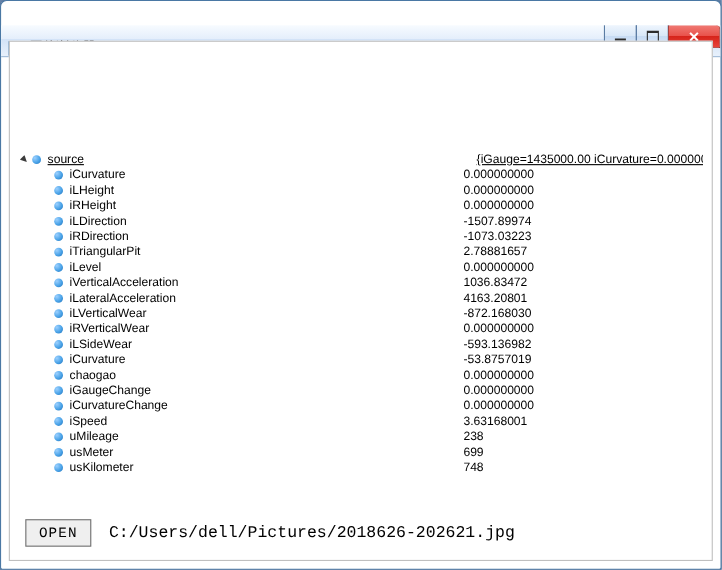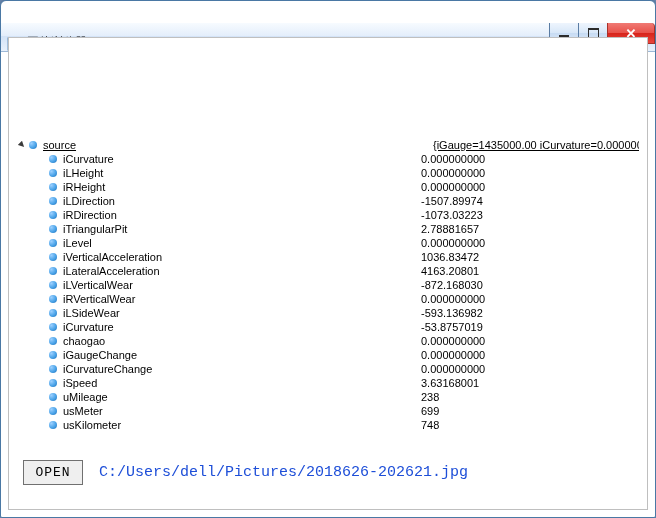--- a/index.html
+++ b/index.html
@@ -129,42 +129,42 @@
   .indent0 .keycol { width: 390px; }
   .indent1 .keycol { width: 358px; }
   .valcol {
     display:inline-block;
     flex: 0 0 auto;
   }
 
   
   .bottombar {
     position: absolute;
-    left: 8px; right: 8px; bottom: 20px;
+    left: 8px; right: 8px; bottom: 8px;
     height: 34px;
     display: flex;
     align-items: center;
   }
   .openbtn {
     width: 58px;
     height: 23px;
     border: 1px solid #707070;
     background: #efefef;
     font-family: "Consolas","Courier New",monospace;
     font-size: 13px;
     letter-spacing: 1px;
     display:flex; align-items:center; justify-content:center;
     cursor: pointer;
     margin-left: 6px;
   }
   .pathlabel {
     margin-left: 16px;
     font-family: "Consolas","Courier New",monospace;
     font-size: 15px;
-    color: #1d4ed8;
+    color: #000000;
   }
 </style>
 </head>
 <body>
 
 <div class="window">
 
   <div class="titlebar">
     <span class="appicon">
       <svg viewBox="0 0 16 16">

